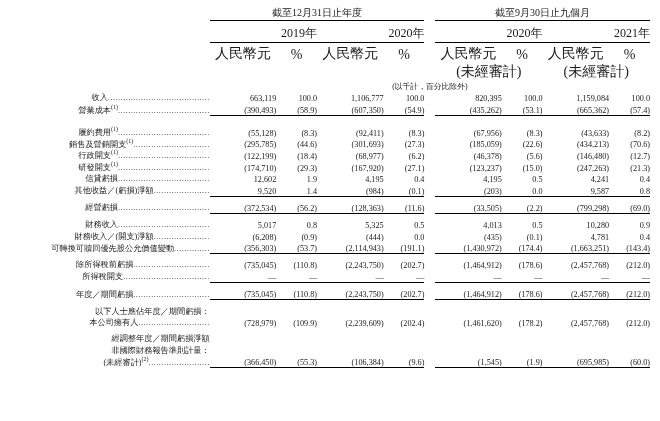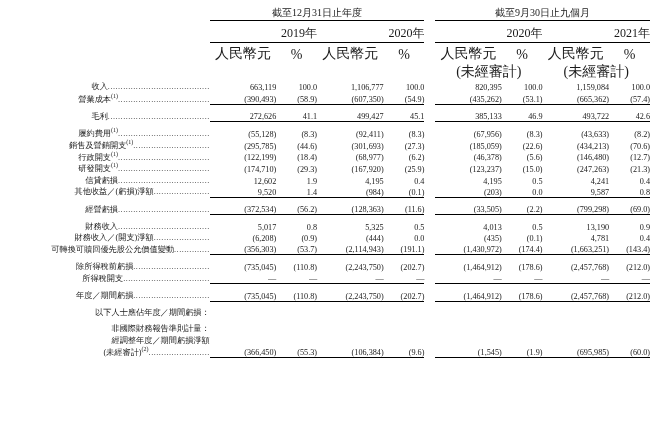--- a/index.html
+++ b/index.html
@@ -96,20 +96,24 @@
         <td class="hdr-sub">人民幣元</td>
         <td class="hdr-sub">%</td>
       </tr>
       <tr>
         <td></td>
         <td colspan="4"></td>
         <td></td>
         <td colspan="2" class="hdr-sub">(未經審計)</td>
         <td colspan="2" class="hdr-sub">(未經審計)</td>
       </tr>
+      <tr>
+        <td></td>
+        <td colspan="9" class="unitline">(以千計，百分比除外)</td>
+      </tr>
     </thead>
     <tbody id="tbody">
         <tr class="rowpad">
           <td class="lbl bold">收入<span class="dots">........................................</span></td>
           <td class="num bold">663,119</td>
           <td class="pct bold">100.0</td>
           <td class="num bold">1,106,777</td>
           <td class="pct bold">100.0</td>
           <td></td>
           <td class="num bold">820,395</td>
@@ -125,32 +129,20 @@
           <td class="pct bold uline-num">(54.9)</td>
           <td></td>
           <td class="num bold uline-num">(435,262)</td>
           <td class="pct bold uline-num">(53.1)</td>
           <td class="num bold uline-num">(665,362)</td>
           <td class="pct bold uline-num">(57.4)</td>
         </tr>
         <tr class="spacer">
           <td colspan="10"></td>
         </tr>
-        <tr class="rowpad">
-          <td class="lbl bold">毛利<span class="dots">........................................</span></td>
-          <td class="num bold uline-num">272,626</td>
-          <td class="pct bold uline-num">41.1</td>
-          <td class="num bold uline-num">499,427</td>
-          <td class="pct bold uline-num">45.1</td>
-          <td></td>
-          <td class="num bold uline-num">385,133</td>
-          <td class="pct bold uline-num">46.9</td>
-          <td class="num bold uline-num">493,722</td>
-          <td class="pct bold uline-num">42.6</td>
-        </tr>
         <tr class="spacer">
           <td colspan="10"></td>
         </tr>
         <tr class="rowpad">
           <td class="lbl">履約費用<span class="sup">(1)</span><span class="dots">....................................</span></td>
           <td class="num">(55,128)</td>
           <td class="pct">(8.3)</td>
           <td class="num">(92,411)</td>
           <td class="pct">(8.3)</td>
           <td></td>
@@ -181,21 +173,21 @@
           <td class="num">(46,378)</td>
           <td class="pct">(5.6)</td>
           <td class="num">(146,480)</td>
           <td class="pct">(12.7)</td>
         </tr>
         <tr class="rowpad">
           <td class="lbl">研發開支<span class="sup">(1)</span><span class="dots">....................................</span></td>
           <td class="num">(174,710)</td>
           <td class="pct">(29.3)</td>
           <td class="num">(167,920)</td>
-          <td class="pct">(25.9)</td>
+          <td class="pct">(27.1)</td>
           <td></td>
           <td class="num">(123,237)</td>
           <td class="pct">(15.0)</td>
           <td class="num">(247,263)</td>
           <td class="pct">(21.3)</td>
         </tr>
         <tr class="rowpad">
           <td class="lbl">信貸虧損<span class="dots">....................................</span></td>
           <td class="num">12,602</td>
           <td class="pct">1.9</td>
@@ -239,21 +231,21 @@
         </tr>
         <tr class="rowpad">
           <td class="lbl">財務收入<span class="dots">....................................</span></td>
           <td class="num">5,017</td>
           <td class="pct">0.8</td>
           <td class="num">5,325</td>
           <td class="pct">0.5</td>
           <td></td>
           <td class="num">4,013</td>
           <td class="pct">0.5</td>
-          <td class="num">13,190</td>
+          <td class="num">10,280</td>
           <td class="pct">0.9</td>
         </tr>
         <tr class="rowpad">
           <td class="lbl">財務收入／(開支)淨額<span class="dots">......................</span></td>
           <td class="num">(6,208)</td>
           <td class="pct">(0.9)</td>
           <td class="num">(444)</td>
           <td class="pct">0.0</td>
           <td></td>
           <td class="num">(435)</td>
@@ -323,48 +315,60 @@
           <td class="num bold"></td>
           <td class="pct bold"></td>
           <td class="num bold"></td>
           <td class="pct bold"></td>
           <td></td>
           <td class="num bold"></td>
           <td class="pct bold"></td>
           <td class="num bold"></td>
           <td class="pct bold"></td>
         </tr>
-        <tr class="spacer">
-          <td colspan="10"></td>
-        </tr>
-        <tr class="rowpad">
-          <td class="lbl bold">非國際財務報告準則計量：</td>
-          <td class="num bold"></td>
-          <td class="pct bold"></td>
-          <td class="num bold"></td>
-          <td class="pct bold"></td>
-          <td></td>
-          <td class="num bold"></td>
-          <td class="pct bold"></td>
-          <td class="num bold"></td>
-          <td class="pct bold"></td>
+        <tr class="rowpad">
+          <td class="lbl indent1">本公司擁有人<span class="dots">............................</span></td>
+          <td class="num">(728,979)</td>
+          <td class="pct">(109.9)</td>
+          <td class="num">(2,239,609)</td>
+          <td class="pct">(202.4)</td>
+          <td></td>
+          <td class="num">(1,461,620)</td>
+          <td class="pct">(178.2)</td>
+          <td class="num">(2,457,768)</td>
+          <td class="pct">(212.0)</td>
+        </tr>
+        <tr class="spacer">
+          <td colspan="10"></td>
         </tr>
         <tr class="rowpad">
           <td class="lbl indent1">經調整年度／期間虧損淨額</td>
           <td class="num"></td>
           <td class="pct"></td>
           <td class="num"></td>
           <td class="pct"></td>
           <td></td>
           <td class="num"></td>
           <td class="pct"></td>
           <td class="num"></td>
           <td class="pct"></td>
         </tr>
         <tr class="rowpad">
+          <td class="lbl bold">非國際財務報告準則計量：</td>
+          <td class="num bold"></td>
+          <td class="pct bold"></td>
+          <td class="num bold"></td>
+          <td class="pct bold"></td>
+          <td></td>
+          <td class="num bold"></td>
+          <td class="pct bold"></td>
+          <td class="num bold"></td>
+          <td class="pct bold"></td>
+        </tr>
+        <tr class="rowpad">
           <td class="lbl indent2">(未經審計)<span class="sup">(2)</span><span class="dots">........................</span></td>
           <td class="num uline-num">(366,450)</td>
           <td class="pct uline-num">(55.3)</td>
           <td class="num uline-num">(106,384)</td>
           <td class="pct uline-num">(9.6)</td>
           <td></td>
           <td class="num uline-num">(1,545)</td>
           <td class="pct uline-num">(1.9)</td>
           <td class="num uline-num">(695,985)</td>
           <td class="pct uline-num">(60.0)</td>

